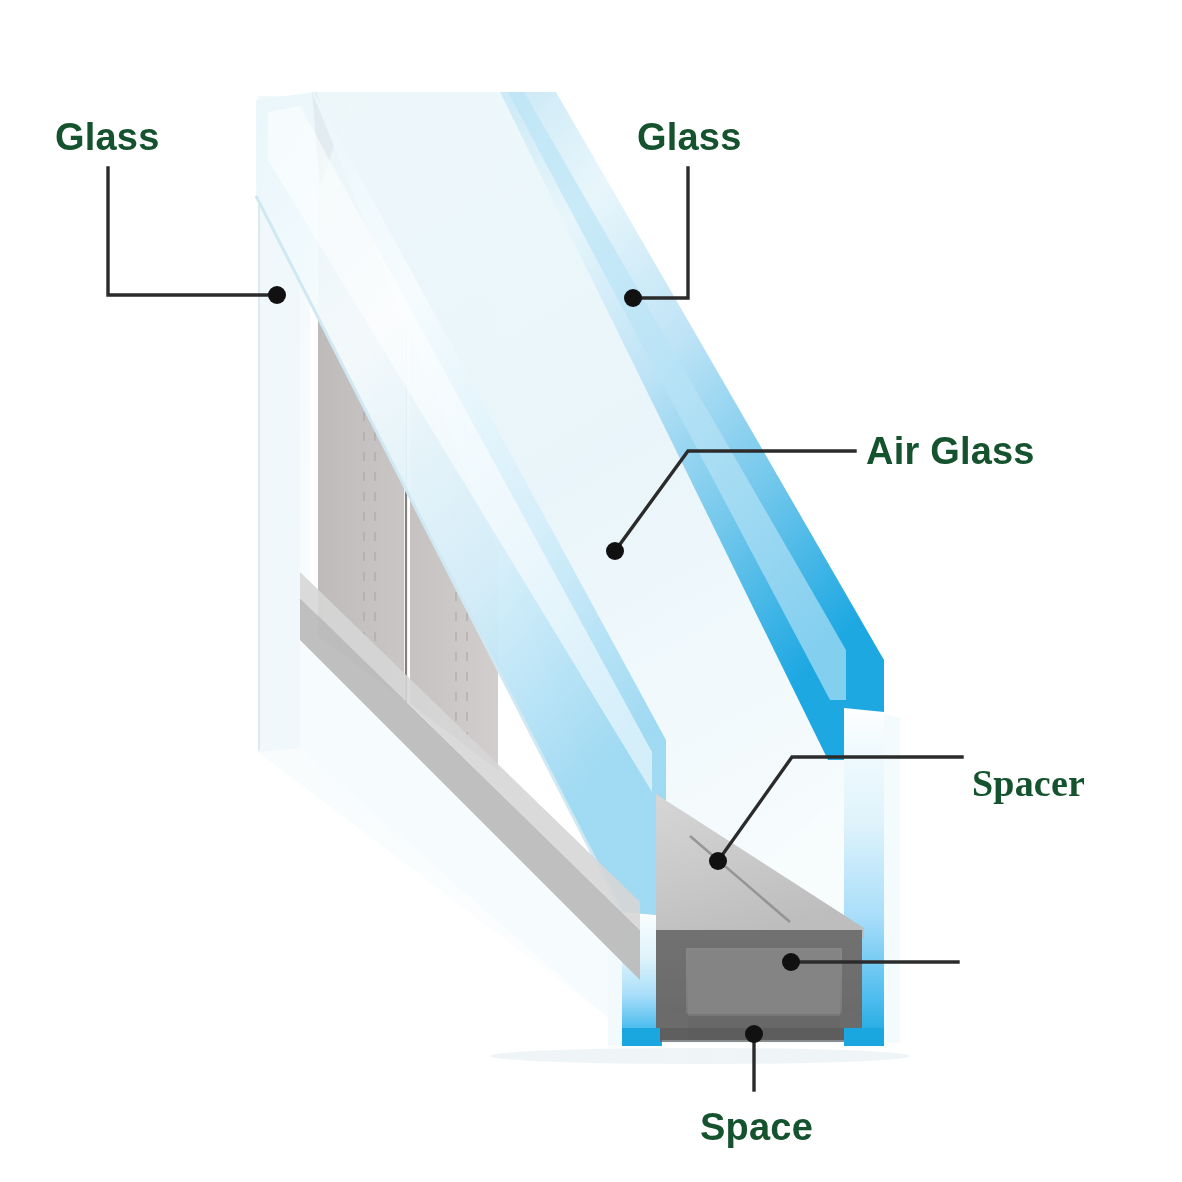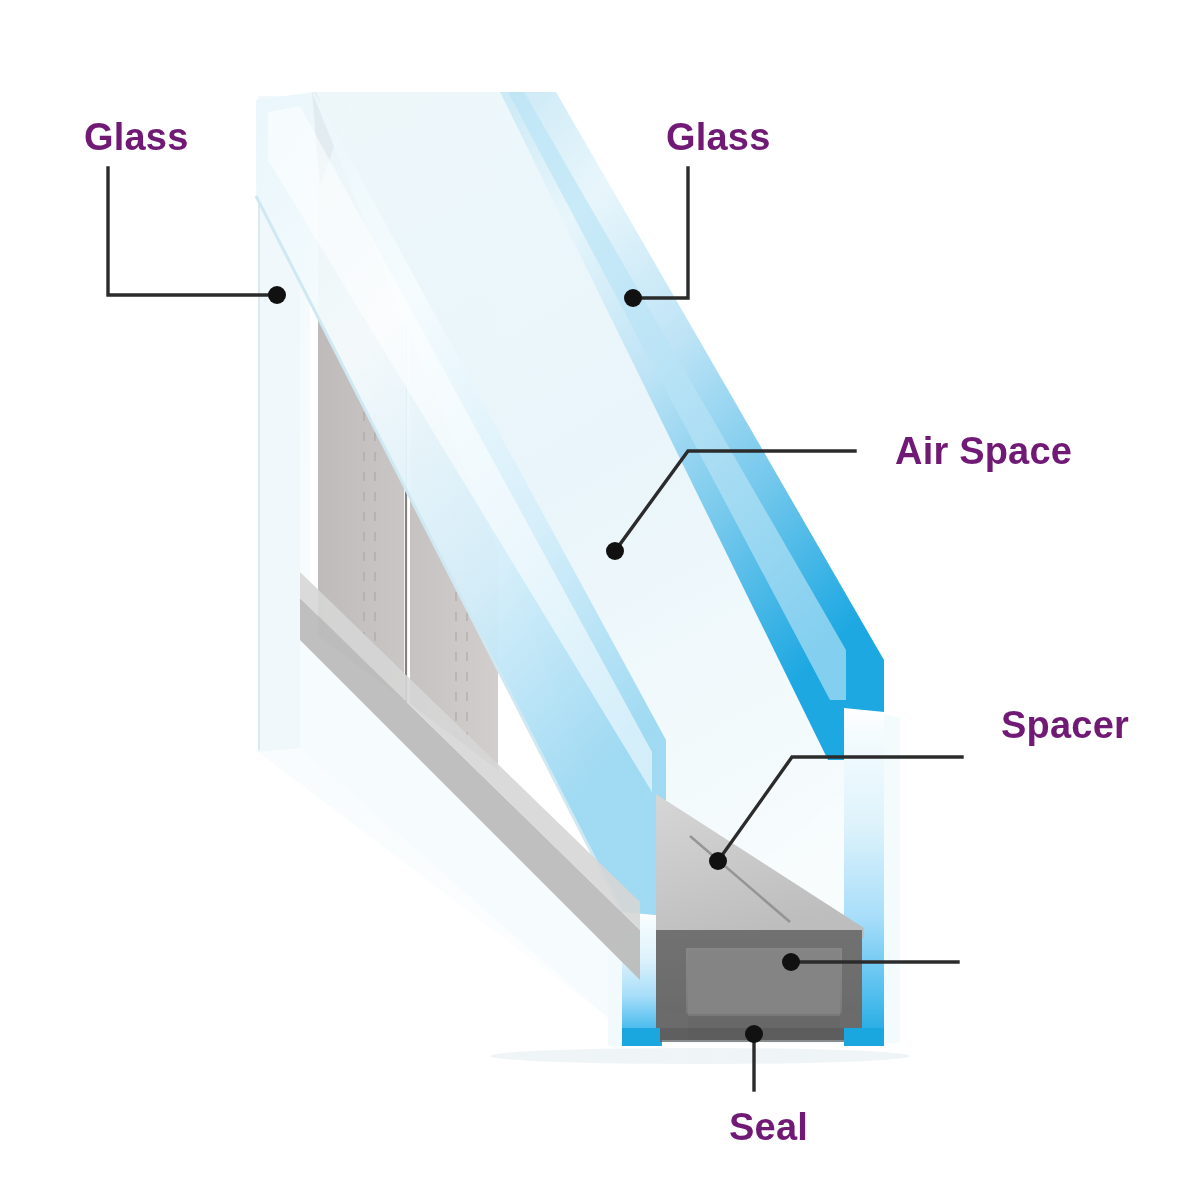--- a/index.html
+++ b/index.html
@@ -23,24 +23,23 @@
     inset: 0;
     width: 1182px;
     height: 1182px;
   }
   .callout-text {
     position: absolute;
     font-family: "Liberation Sans", "DejaVu Sans", sans-serif;
     font-weight: bold;
     font-size: 38px;
     line-height: 1;
-    color: #701a75;
+    color: #14532d;
     white-space: nowrap;
     letter-spacing: 0.2px;
-    margin-left: 29px;
   }
   .callout-text.right-side { text-align: left; }
   .callout-text.left-side  { text-align: left; }
 </style>
 </head>
 <body>
 
 <div id="stage">
 
   <svg id="scene" viewBox="0 0 1182 1182" xmlns="http://www.w3.org/2000/svg">
@@ -220,20 +219,20 @@
       <circle cx="791" cy="962" r="9"></circle>
       <circle cx="754" cy="1034" r="9"></circle>
     </g>
 
   </svg>
 
   <div class="callout-text left-side" style="left:55px;  top:118px;">Glass</div>
 
   <div class="callout-text left-side" style="left:637px; top:118px;">Glass</div>
 
-  <div class="callout-text right-side" style="left:866px; top:432px;">Air Space</div>
-
-  <div class="callout-text right-side" style="left:972px; top:706px;">Spacer</div>
-
-
-  <div class="callout-text left-side" style="left:700px; top:1108px;">Seal</div>
+  <div class="callout-text right-side" style="left:866px; top:432px;">Air Glass</div>
+
+  <div class="callout-text right-side" style="left:972px; top:764px;font-family:Liberation Serif, serif;">Spacer</div>
+
+
+  <div class="callout-text left-side" style="left:700px; top:1108px;">Space</div>
 
 </div>
 
 </body></html>

